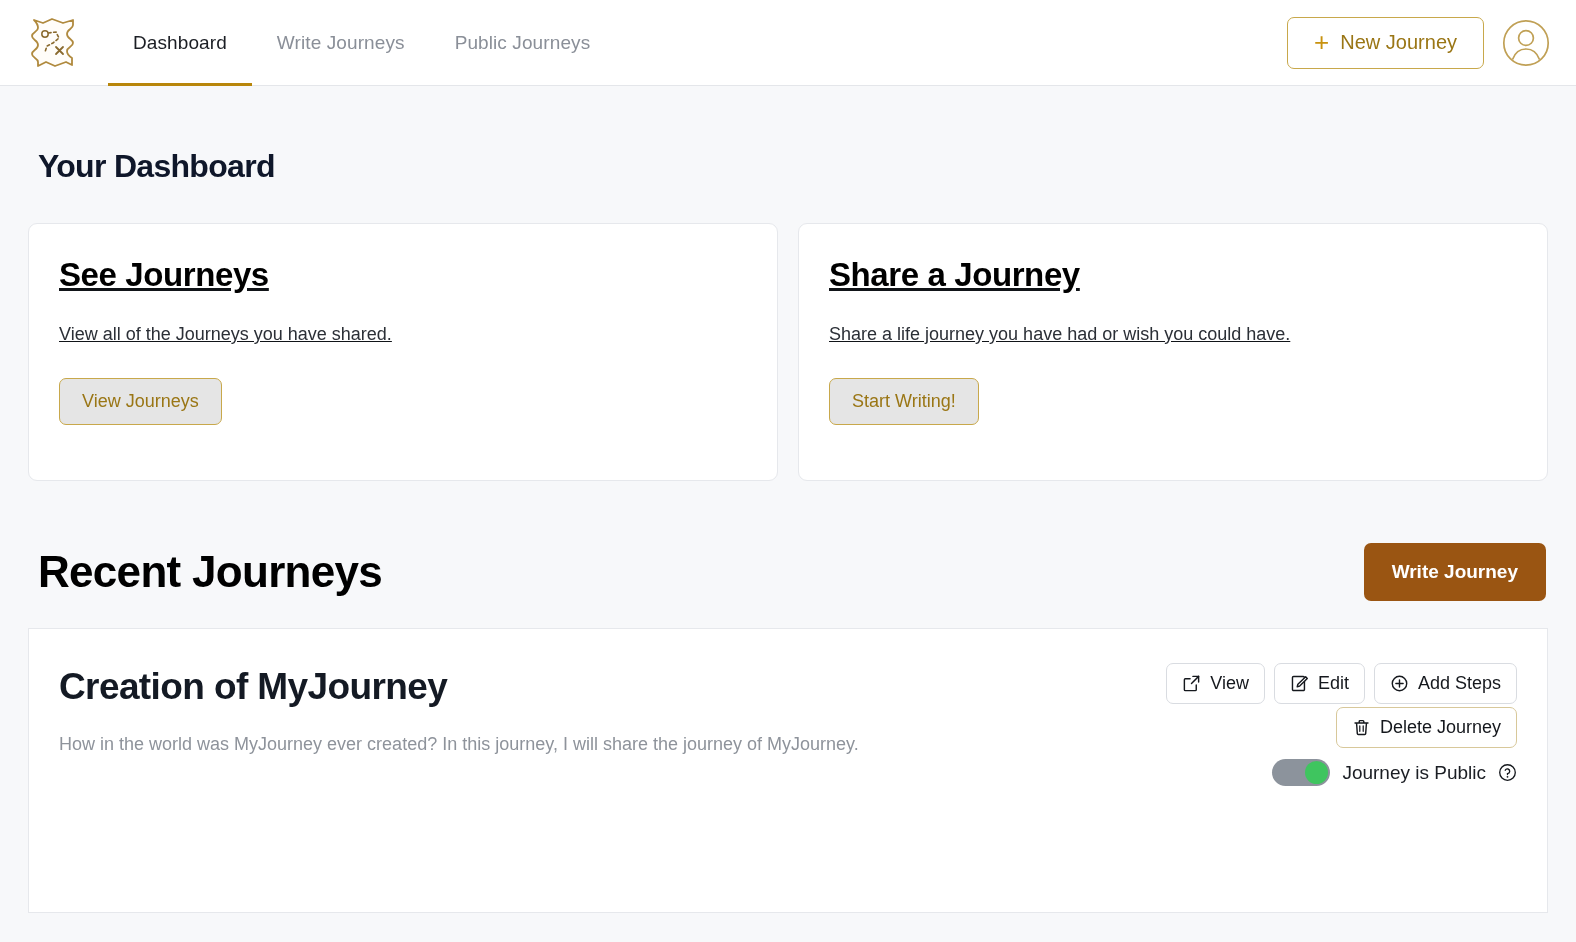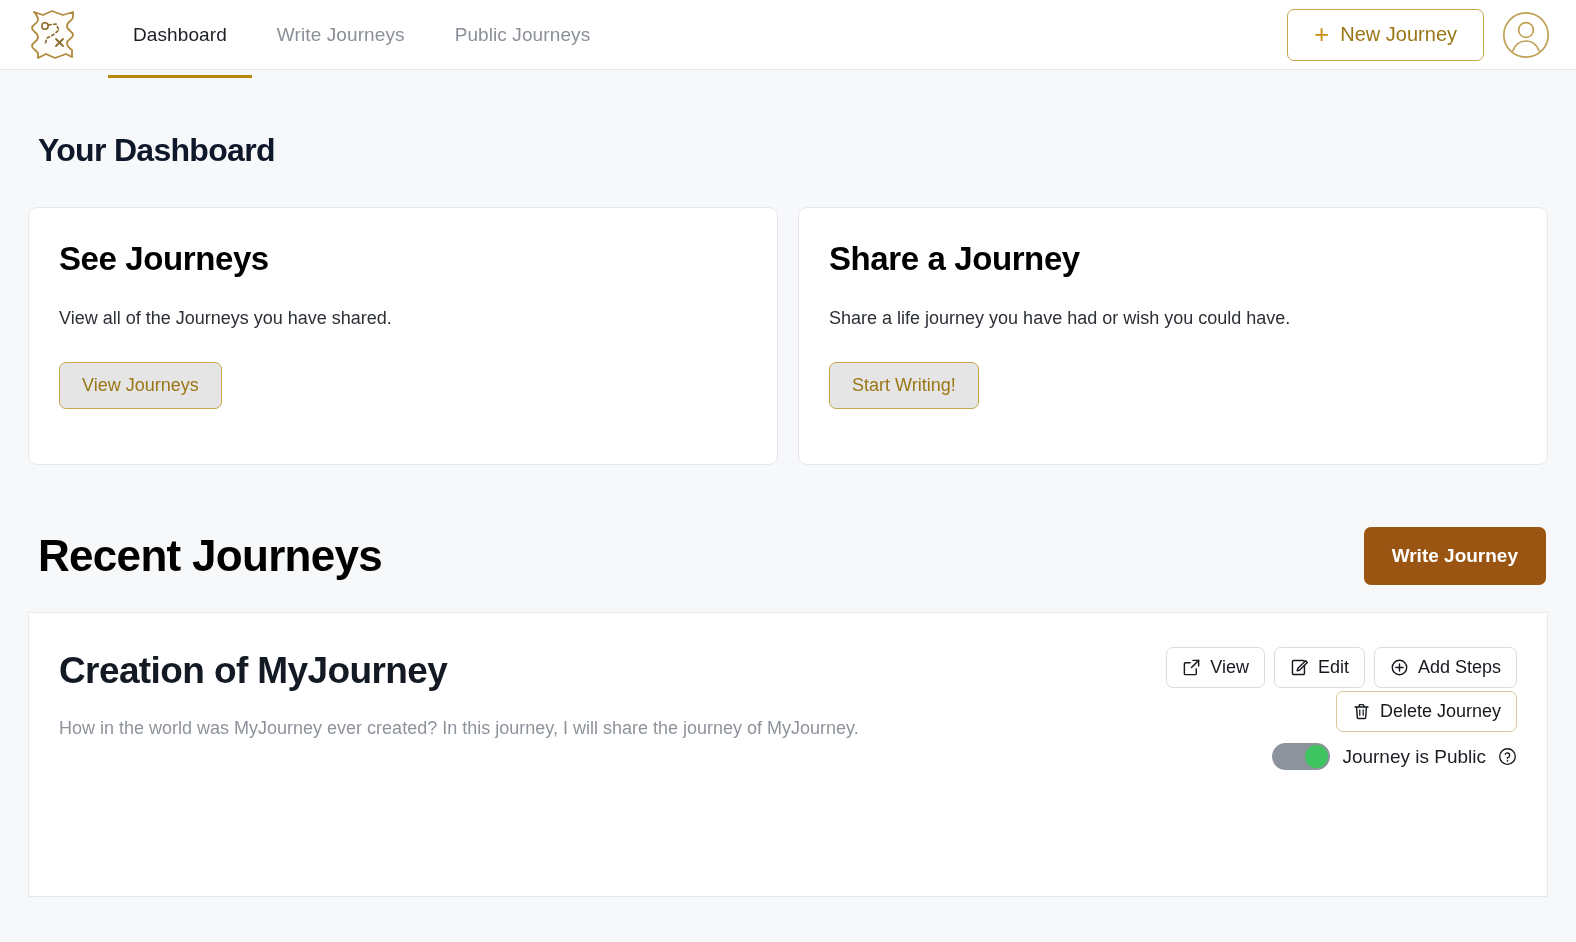--- a/index.html
+++ b/index.html
@@ -12,21 +12,21 @@
 
   body {
     font-family: "Liberation Sans", sans-serif;
     background: #f7f8fa;
     color: #111418;
     -webkit-font-smoothing: antialiased;
   }
 
   
   .navbar {
-    height: 70px;
+    height: 86px;
     background: #ffffff;
     border-bottom: 1px solid #e4e6ea;
     display: flex;
     align-items: center;
     padding: 0 26px 0 26px;
     position: relative;
   }
 
   .brand {
     width: 52px;
@@ -119,20 +119,21 @@
     letter-spacing: -0.7px;
     color: #0f172a;
     margin: 62px 0 0 10px;
   }
 
   
   .card-row {
     display: flex;
     gap: 20px;
     margin-top: 38px;
+    text-decoration: underline;
   }
 
   .info-card {
     flex: 1;
     background: #ffffff;
     border: 1px solid #e6e8ec;
     border-radius: 9px;
     padding: 32px 30px 34px 30px;
     min-height: 258px;
   }

